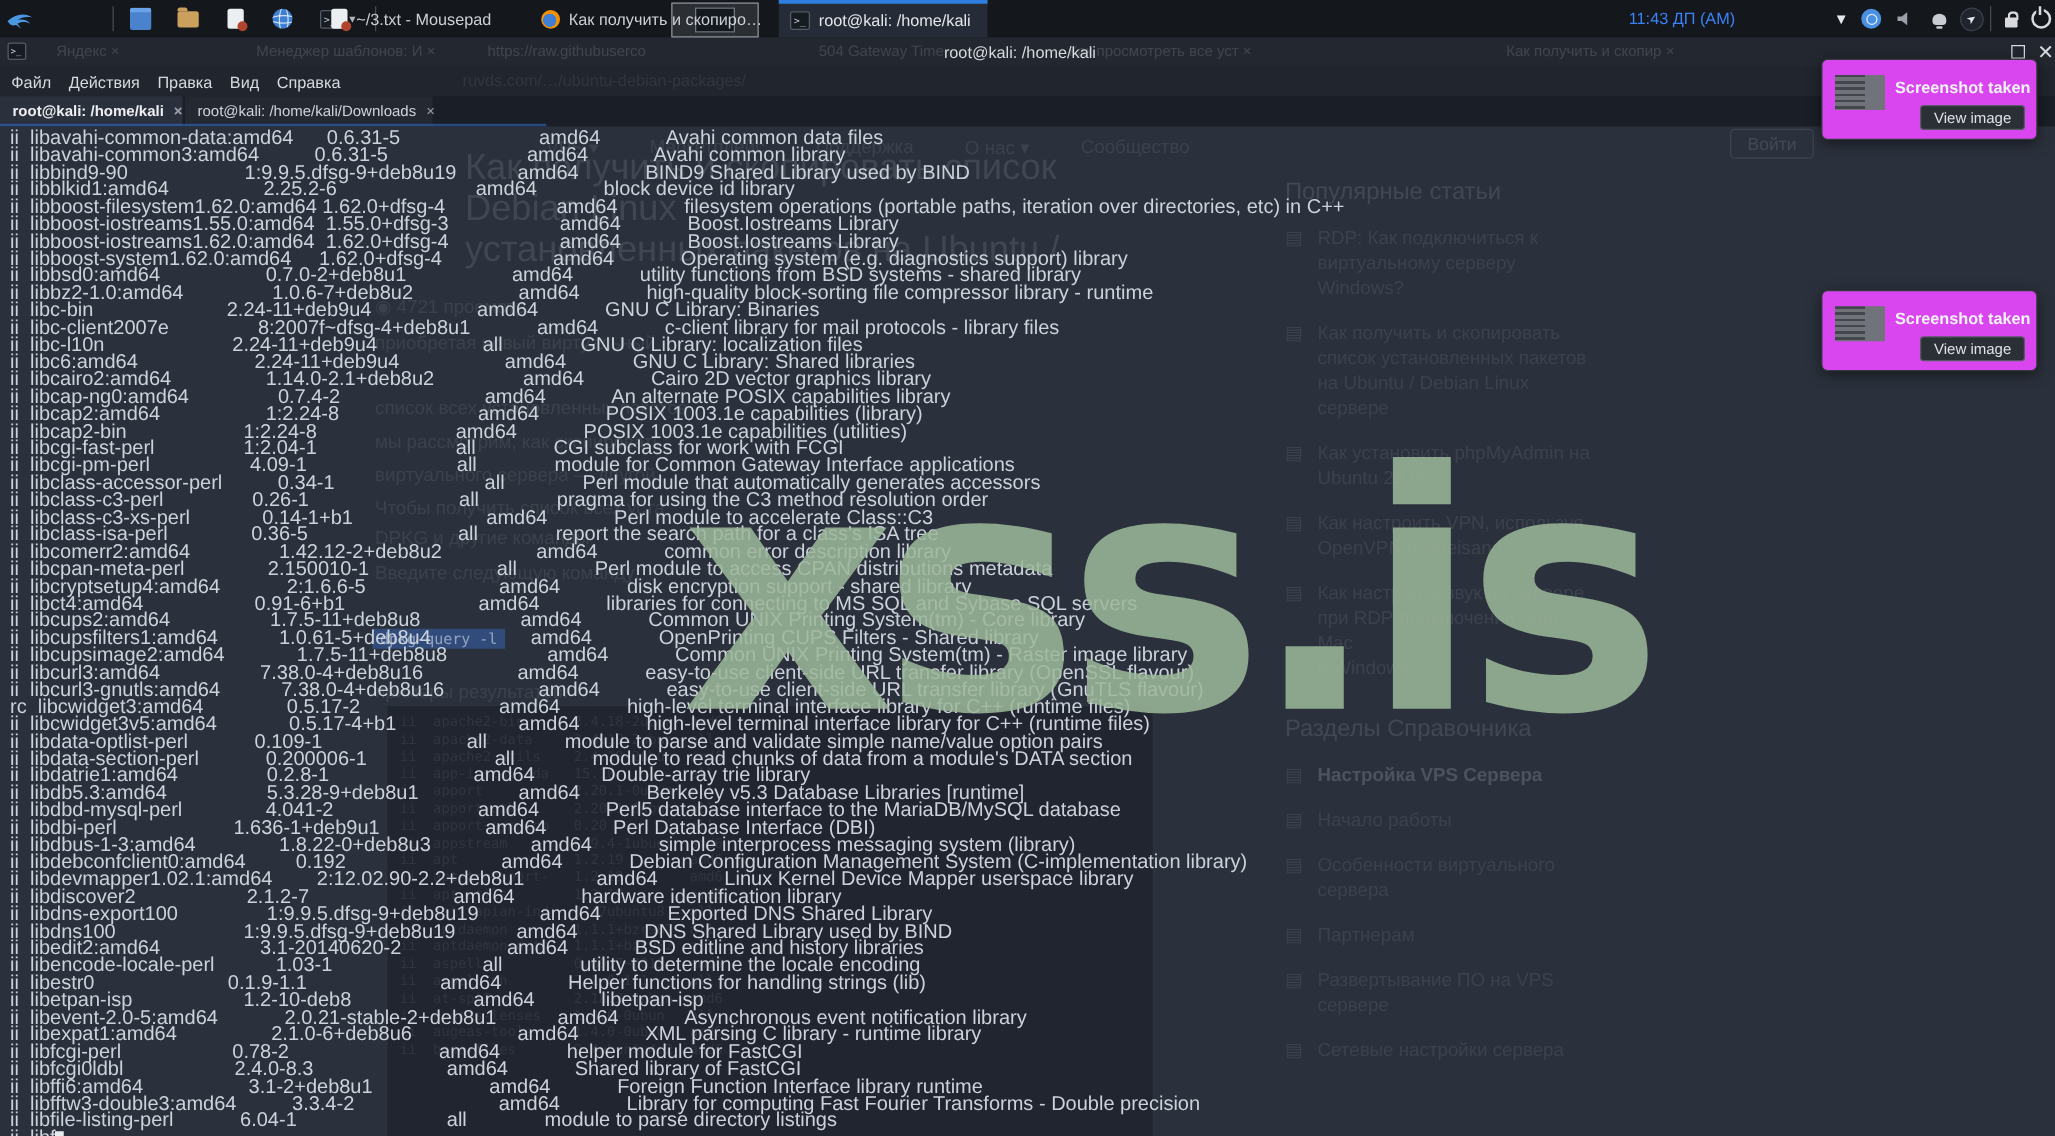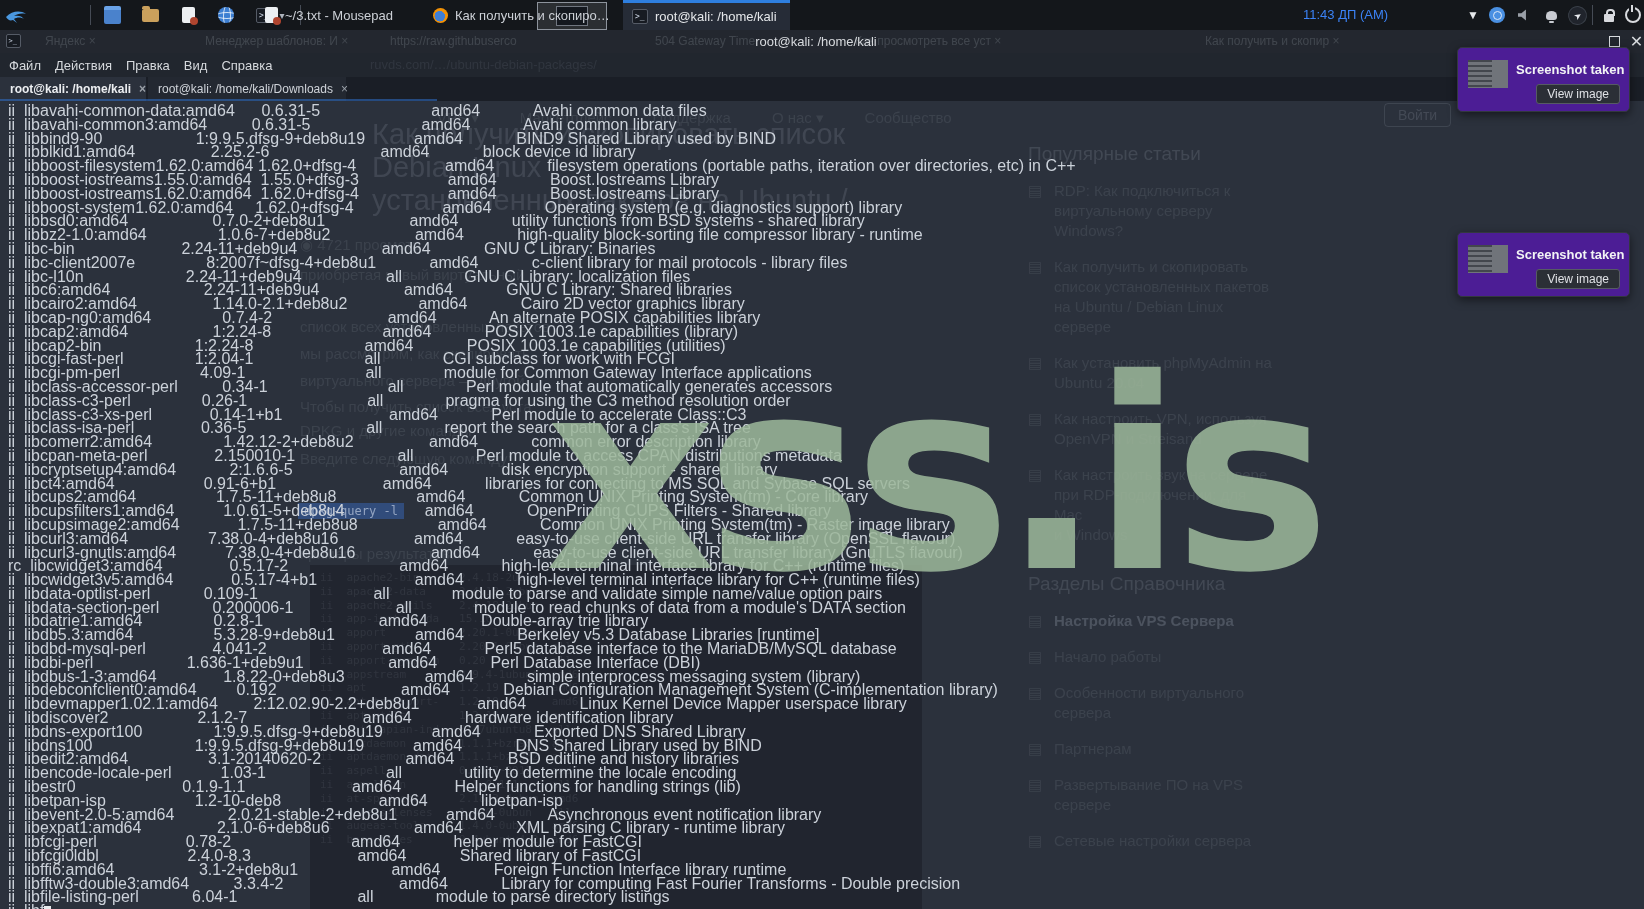--- a/index.html
+++ b/index.html
@@ -74,21 +74,21 @@
   #codeblock div{font-family:"DejaVu Sans Mono",monospace;font-size:11px;line-height:13.8px;color:rgba(200,210,225,.09);white-space:pre;}
   #sidebar{width:245px;z-index:1;}
   #sidebar .sbtitle{font-size:19px;color:rgba(205,215,230,.14);margin-bottom:16px;white-space:nowrap;}
   .sbitem{font-size:15px;line-height:20px;color:rgba(205,215,230,.10);margin-bottom:16px;white-space:pre-line;position:relative;padding-left:26px;}
   .sbitem:before{content:"▤";position:absolute;left:0;top:0;color:rgba(205,215,230,.10);}
   .sbitem.bold{color:rgba(210,220,235,.20);font-weight:bold;}
 
   #watermark{left:545px;top:243px;font-family:"DejaVu Sans",sans-serif;font-weight:bold;font-size:265px;line-height:1;letter-spacing:-10px;color:#9db89b;opacity:.86;z-index:20;}
 
   
-  .notif{width:173px;height:65px;background:#4c1d95;border:1px solid #33383f;border-radius:5px;box-shadow:0 3px 10px rgba(0,0,0,.5);z-index:50;box-sizing:border-box;padding:8px;}
+  .notif{width:173px;height:65px;background:#d946ef;border:1px solid #33383f;border-radius:5px;box-shadow:0 3px 10px rgba(0,0,0,.5);z-index:50;box-sizing:border-box;padding:8px;}
   .notif .thumb{position:absolute;left:10px;top:12px;width:40px;height:28px;background:#70747a;background-image:repeating-linear-gradient(180deg,rgba(30,34,40,.55) 0 2px,transparent 2px 5px);background-size:60% 100%;background-repeat:no-repeat;}
   .notif .ntitle{position:absolute;left:58px;top:14px;color:#f2f3f5;font-weight:bold;font-size:13px;white-space:nowrap;}
   .notif .nbtn{position:absolute;right:9px;bottom:7px;background:#2b2f36;border:1px solid #565b63;border-radius:3px;color:#dfe1e5;font-size:12px;padding:2px 10px;}
 </style>
 </head>
 <body>
 
 <div id="panel" class="abs">
   <span class="licon" style="left:4px">
     <svg width="24" height="24" viewBox="0 0 24 24">

